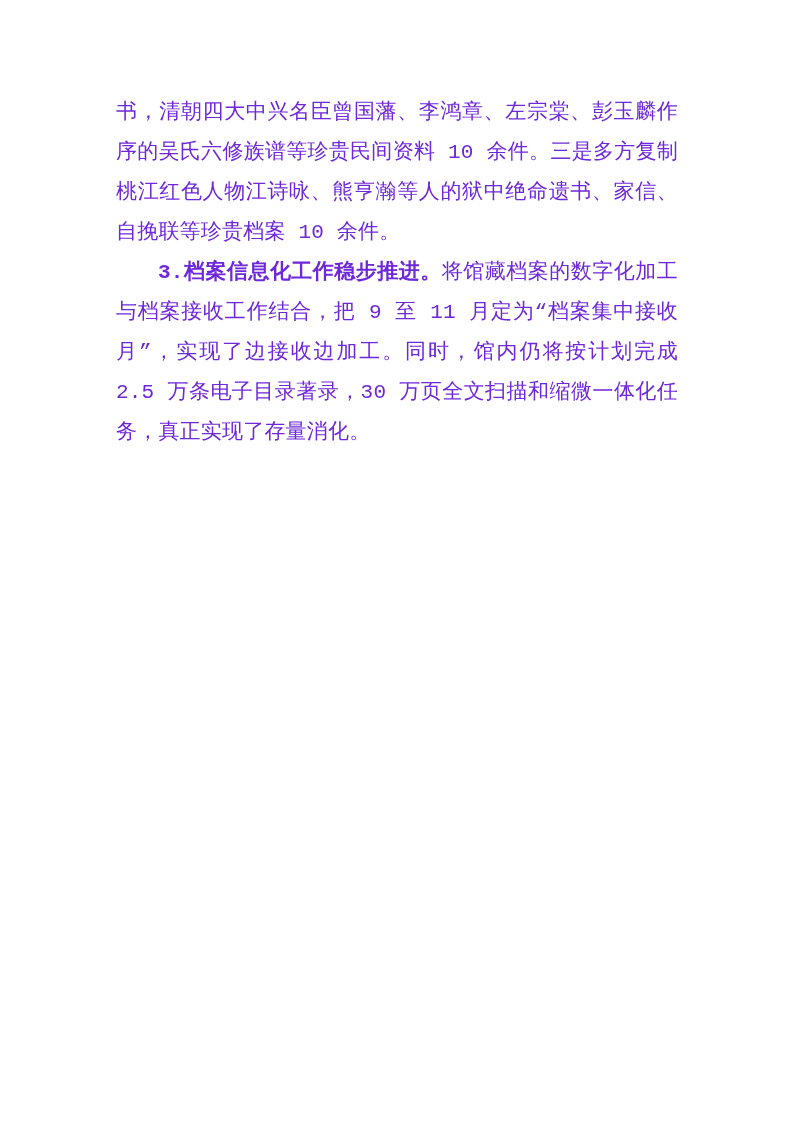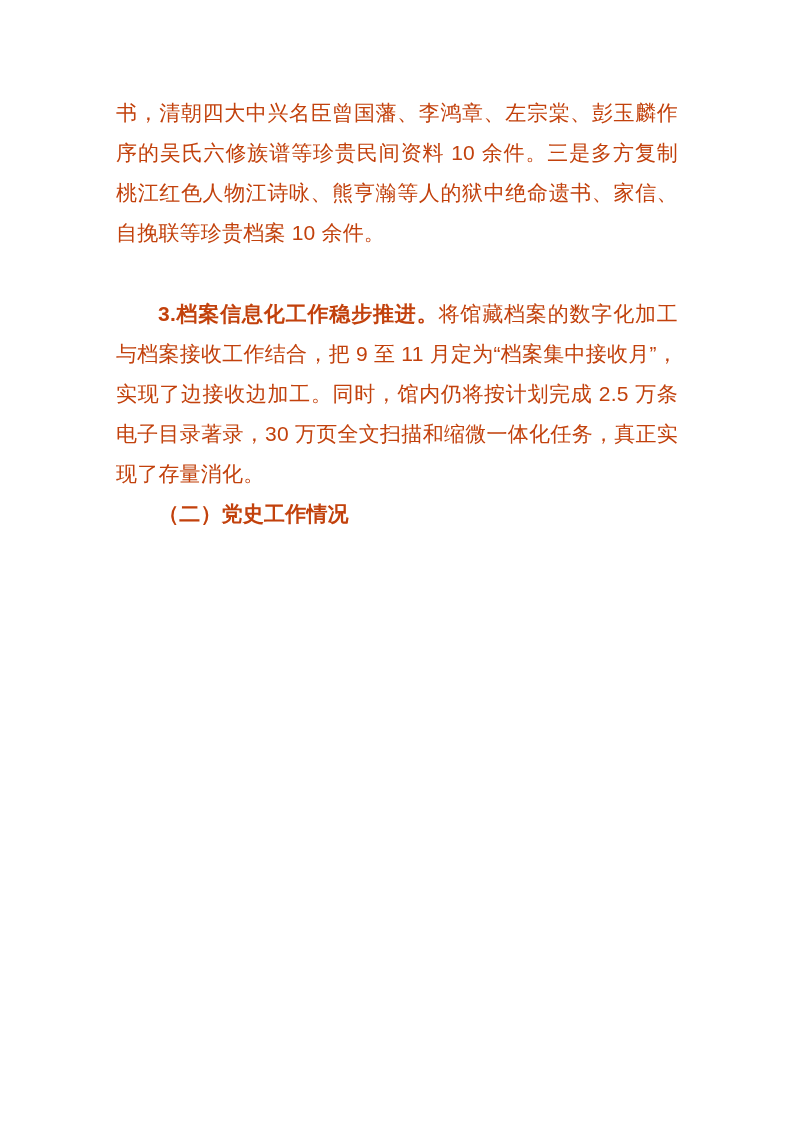--- a/index.html
+++ b/index.html
@@ -12,34 +12,33 @@
     width: 793px;
     height: 1122px;
     background: #ffffff;
     overflow: hidden;
   }
   .content {
     position: absolute;
     left: 116px;
     top: 93px;
     width: 562px;
-    color: #c2410c;
-    font-family: Liberation Sans, sans-serif;
+    color: #6d28d9;
+    font-family: Liberation Mono, monospace;
     font-size: 21px;
     line-height: 40px;
     letter-spacing: 0.2px;
     text-align: justify;
   }
   .para {
     margin: 0;
     padding: 0;
   }
   .para.indent {
     text-indent: 2em;
-    margin-top: 41px;
   }
   .lead {
     font-weight: 700;
   }
   .section-heading {
     margin: 0;
     padding: 0;
     text-indent: 2em;
     font-weight: 700;
   }
@@ -51,16 +50,15 @@
   <div class="content">
 
     <p class="para"><span class="lead"></span><span>书，清朝四大中兴名臣曾国藩、李鸿章、左宗棠、彭玉麟作序的吴氏六修族谱等珍贵民间资料 10 余件。三是多方复制桃江红色人物江诗咏、熊亨瀚等人的狱中绝命遗书、家信、自挽联等珍贵档案 10 余件。</span></p>
 
     <p class="para indent"><span class="lead">3.档案信息化工作稳步推进。</span><span>将馆藏档案的数字化加工与档案接收工作结合，把 9 至 11 月定为“档案集中接收月”，实现了边接收边加工。同时，馆内仍将按计划完成 2.5 万条电子目录著录，30 万页全文扫描和缩微一体化任务，真正实现了存量消化。</span></p>
 
 
 
 
 
-    <p class="section-heading">（二）党史工作情况</p>
 
   </div>
 </div>
 
 </body></html>

